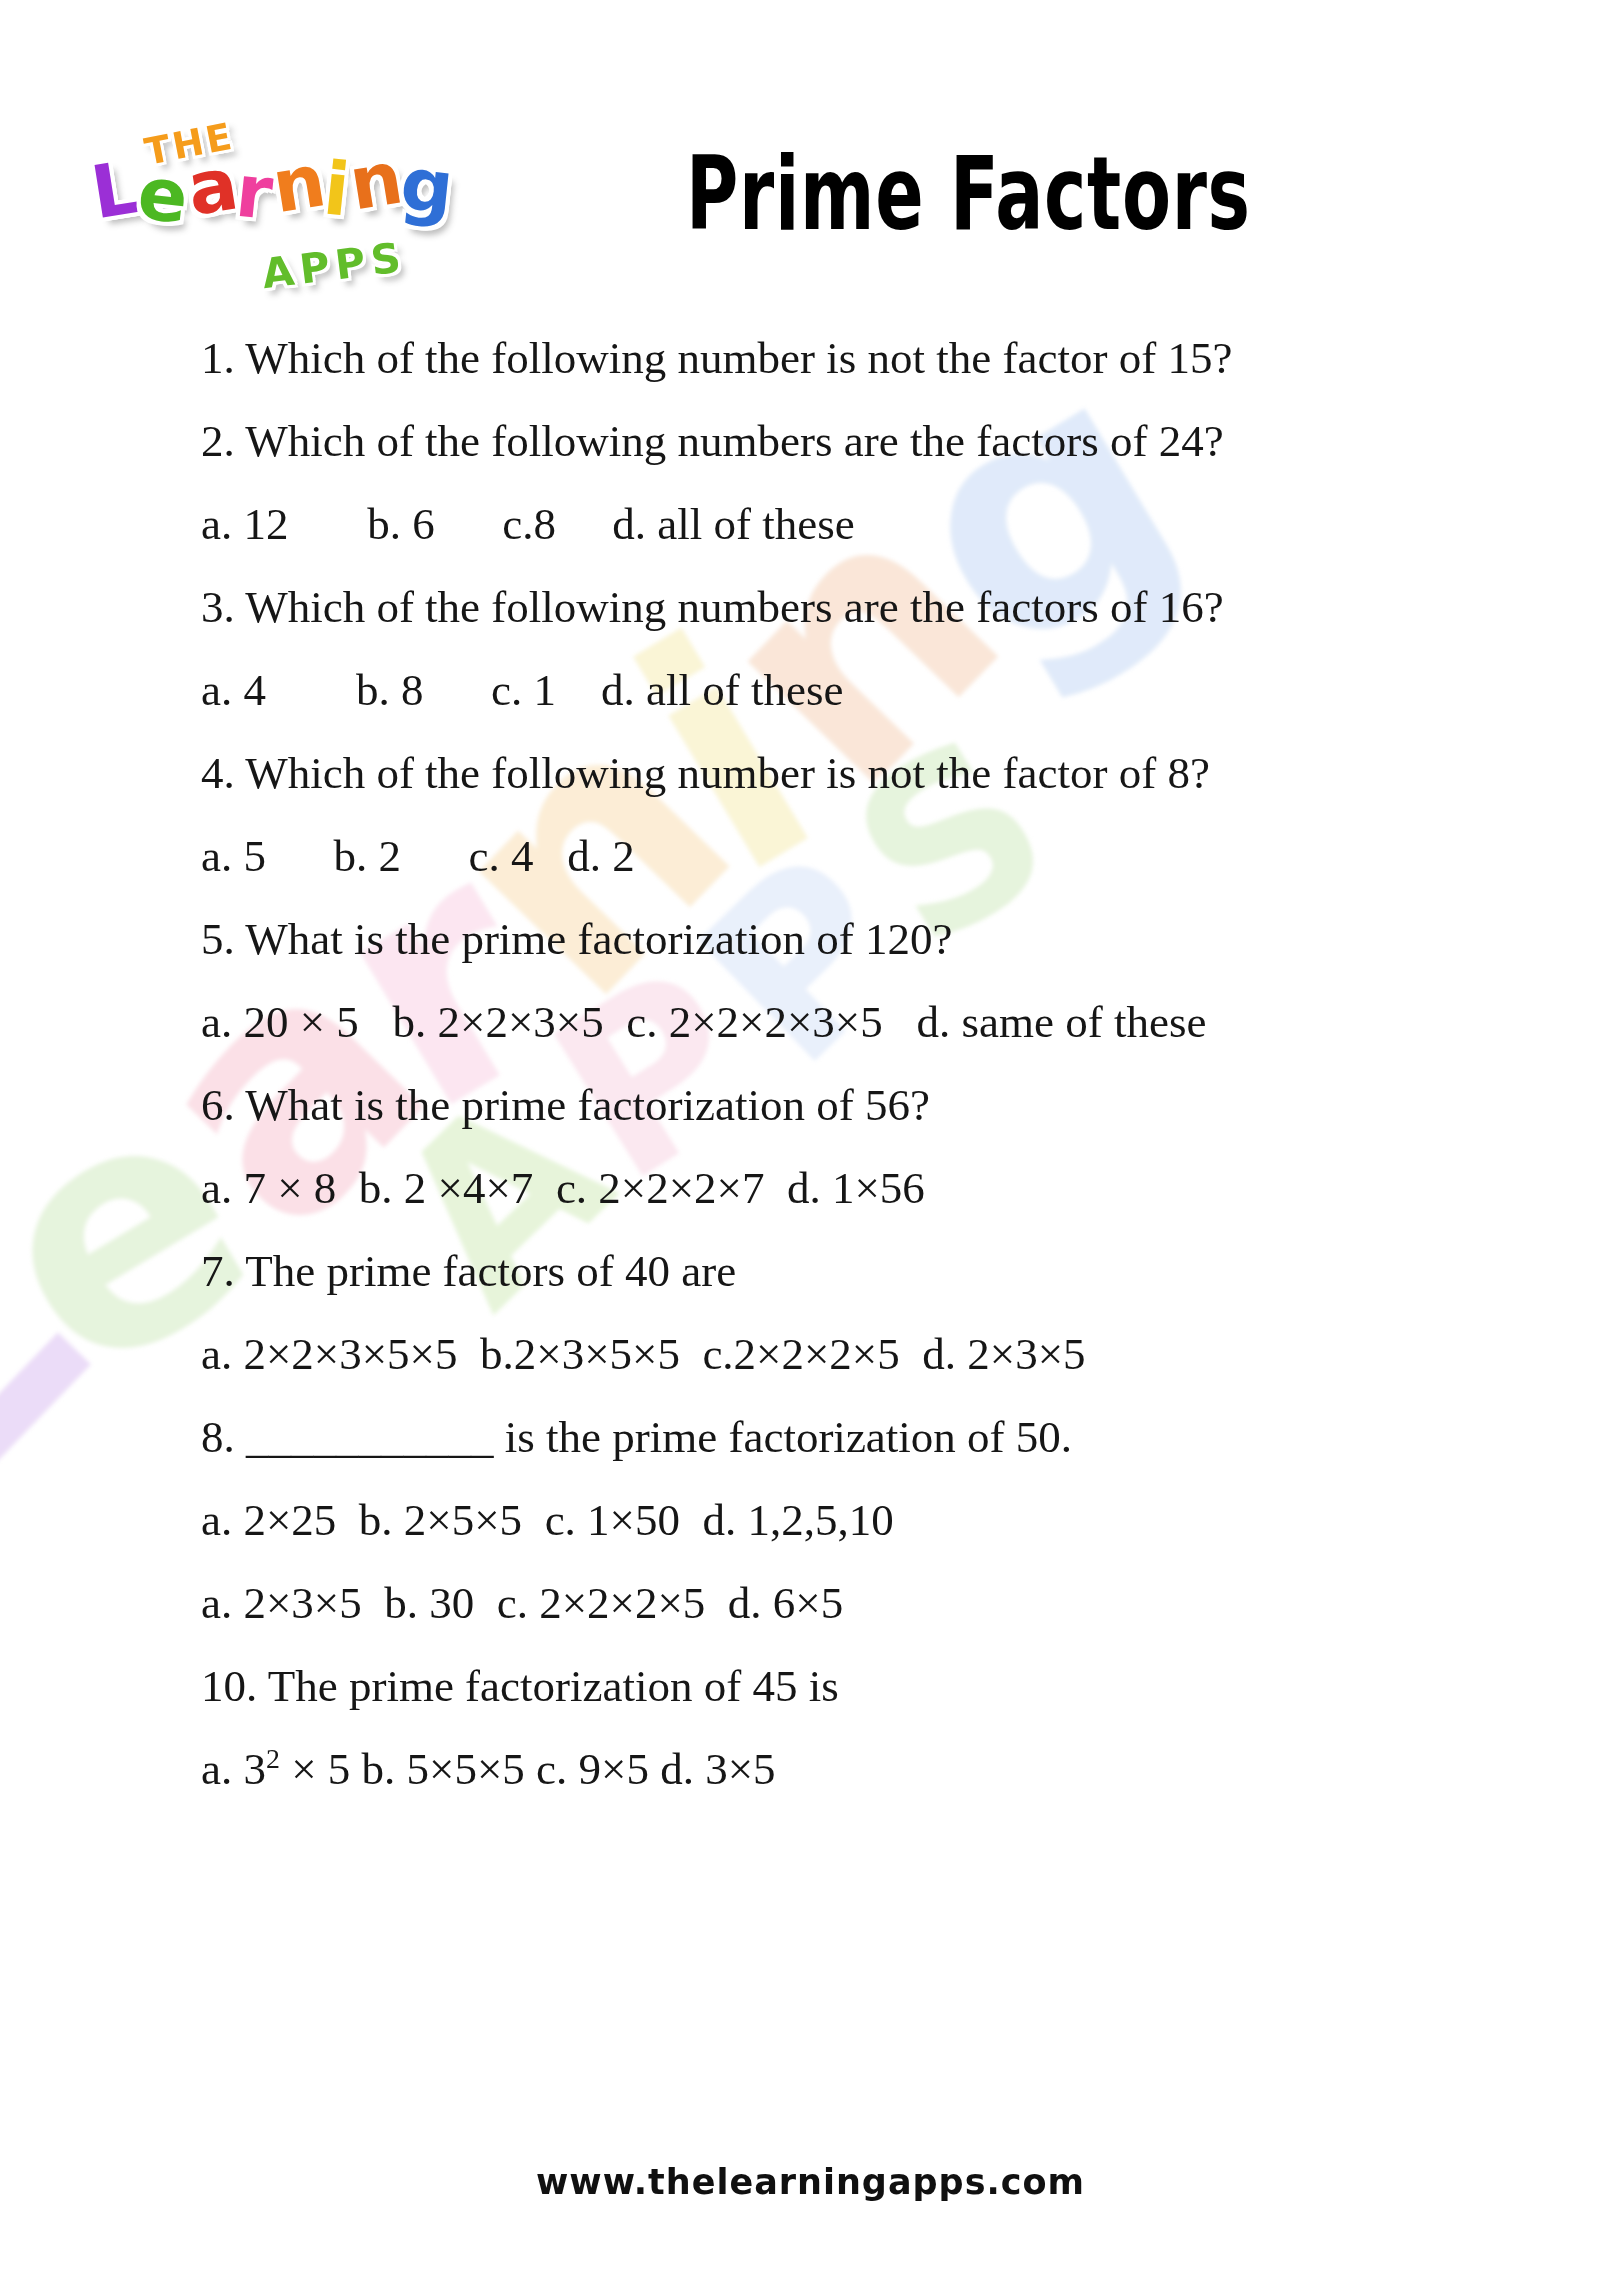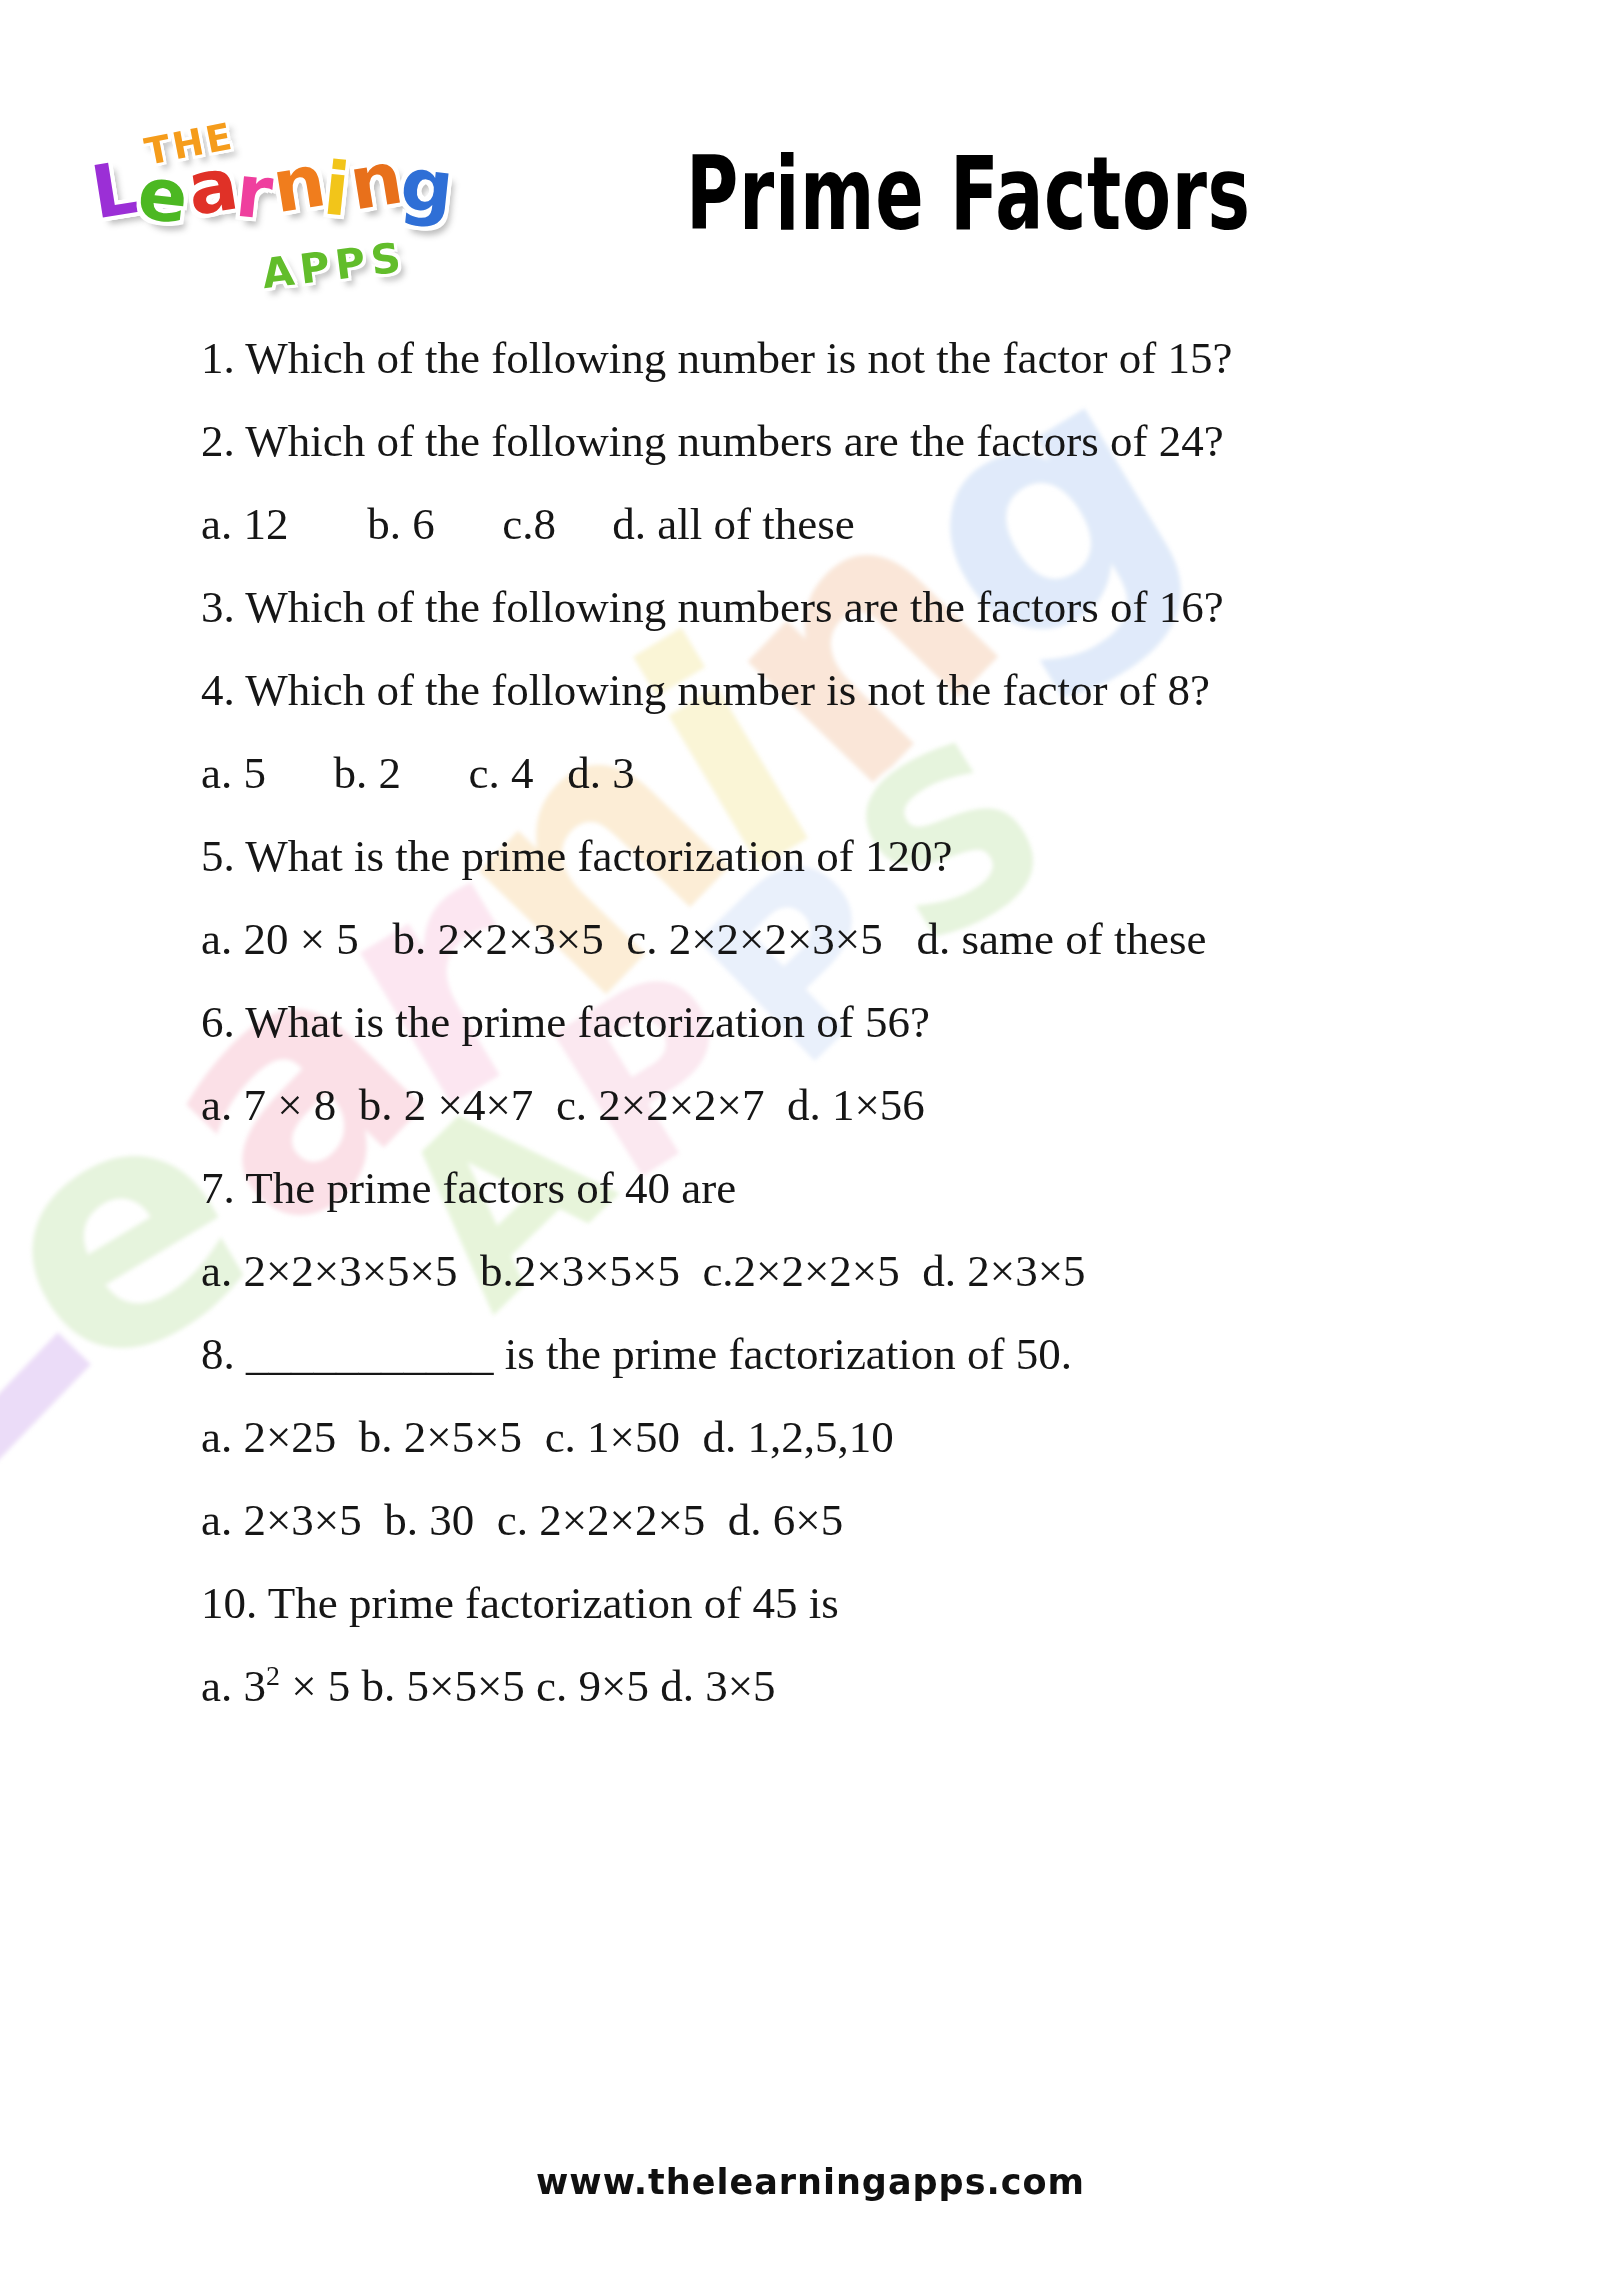--- a/index.html
+++ b/index.html
@@ -100,22 +100,23 @@
   </div>
 
   <h1 class="title">Prime Factors</h1>
 
   <main class="content">
     <div>
         <div class="line qline">1. Which of the following number is not the factor of 15?</div>
         <div class="line qline">2. Which of the following numbers are the factors of 24?</div>
         <div class="line oline"><span class="opt">a. 12       </span><span class="opt">b. 6      </span><span class="opt">c.8     </span><span class="opt">d. all of these</span></div>
         <div class="line qline">3. Which of the following numbers are the factors of 16?</div>
+        <div class="line oline"><span class="opt">a. 4        </span><span class="opt">b. 8      </span><span class="opt">c. 1    </span><span class="opt">d. all of these</span></div>
         <div class="line qline">4. Which of the following number is not the factor of 8?</div>
-        <div class="line oline"><span class="opt">a. 5      </span><span class="opt">b. 2      </span><span class="opt">c. 4   </span><span class="opt">d. 3</span></div>
+        <div class="line oline"><span class="opt">a. 5      </span><span class="opt">b. 2      </span><span class="opt">c. 4   </span><span class="opt">d. 2</span></div>
         <div class="line qline">5. What is the prime factorization of 120?</div>
         <div class="line oline"><span class="opt">a. 20 × 5   </span><span class="opt">b. 2×2×3×5  </span><span class="opt">c. 2×2×2×3×5   </span><span class="opt">d. same of these</span></div>
         <div class="line qline">6. What is the prime factorization of 56?</div>
         <div class="line oline"><span class="opt">a. 7 × 8  </span><span class="opt">b. 2 ×4×7  </span><span class="opt">c. 2×2×2×7  </span><span class="opt">d. 1×56</span></div>
         <div class="line qline">7. The prime factors of 40 are</div>
         <div class="line oline"><span class="opt">a. 2×2×3×5×5  </span><span class="opt">b.2×3×5×5  </span><span class="opt">c.2×2×2×5  </span><span class="opt">d. 2×3×5</span></div>
         <div class="line qline">8. ___________ is the prime factorization of 50.</div>
         <div class="line oline"><span class="opt">a. 2×25  </span><span class="opt">b. 2×5×5  </span><span class="opt">c. 1×50  </span><span class="opt">d. 1,2,5,10</span></div>
         <div class="line oline"><span class="opt">a. 2×3×5  </span><span class="opt">b. 30  </span><span class="opt">c. 2×2×2×5  </span><span class="opt">d. 6×5</span></div>
         <div class="line qline">10. The prime factorization of 45 is</div>

